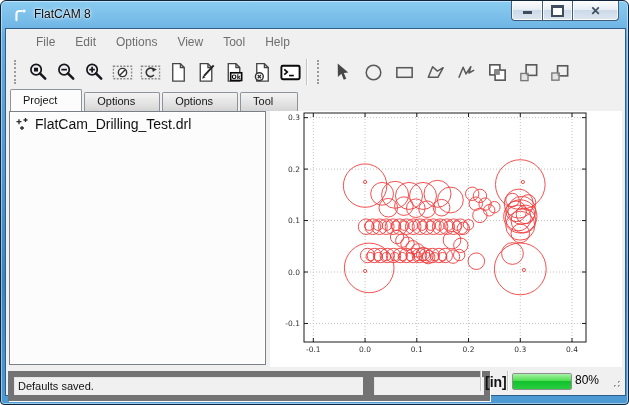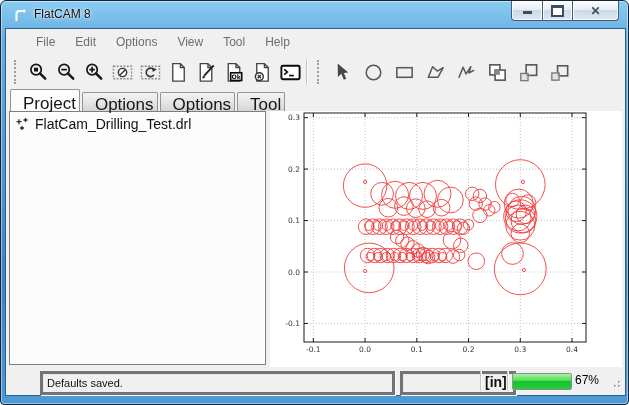--- a/index.html
+++ b/index.html
@@ -27,33 +27,33 @@
     background:#f0f0f0;border:1px solid #2f5e8c;}
   .menubar{position:absolute;left:0;top:0;right:0;height:25px;display:flex;align-items:center;padding-left:20px;}
   .menu-item{font-size:12px;color:#6e6e6e;padding:4px 10px;cursor:default;}
   .toolbar{position:absolute;left:0;top:25px;right:0;height:36px;display:flex;align-items:center;}
   .tb-handle{width:3px;height:24px;border-left:2px dotted #9b9b9b;margin:0 5px 0 8px;}
   .tb-sep{width:1px;height:26px;background:#c3c3c3;box-shadow:1px 0 0 #fcfcfc;margin:0 2px;}
   .tool-btn{width:28px;height:28px;display:flex;align-items:center;justify-content:center;}
   .tool-btn svg{width:23px;height:23px;}
   .group2 .tool-btn{width:31px;}
   .tabbar{position:absolute;left:4px;top:63px;height:19px;display:flex;align-items:flex-end;z-index:3;}
-  .tab{font-size:17px;color:#151515;border:1px solid #8f939c;border-bottom:none;
-    border-radius:2px 2px 0 0;padding:2px 3px 3px 12px;margin-right:2px;
+  .tab{font-size:11px;color:#151515;border:1px solid #8f939c;border-bottom:none;
+    border-radius:2px 2px 0 0;padding:2px 24px 3px 12px;margin-right:2px;
     background:linear-gradient(180deg,#f4f4f4,#dfdfdf 70%,#d4d4d4);height:13px;}
   .tab.active{background:#fcfcfc;padding-top:4px;height:14px;position:relative;z-index:4;}
   .tree-panel{position:absolute;left:3px;top:82px;width:255px;height:252px;
     background:#fcfcfc;border:1px solid #7b7f88;box-shadow:inset 0 0 0 1px #ffffff;z-index:2;}
   .tree-item{display:flex;align-items:center;padding:4px 2px 0 5px;}
   .tree-item svg{width:14px;height:14px;margin-right:6px;flex:none;}
   .tree-label{font-size:14px;color:#111;}
   .plot-canvas{position:absolute;left:264px;top:82px;width:352px;height:256px;background:#ffffff;}
   .statusbar{position:absolute;left:0;right:0;top:340px;height:24px;display:flex;align-items:center;}
-  .status-panel{border:3px solid #737373;box-shadow:inset 1px 1px 0 rgba(0,0,0,.04),1px 1px 0 #fbfbfb;
-    height:18px;display:flex;align-items:center;font-size:11px;color:#111;padding:0 4px;margin-left:32px;}
+  .status-panel{border:6px solid #737373;box-shadow:inset 1px 1px 0 rgba(0,0,0,.04),1px 1px 0 #fbfbfb;
+    height:18px;display:flex;align-items:center;font-size:11px;color:#111;padding:0 4px;}
   #status-msg{position:absolute;left:2px;top:2px;width:341px;}
   #status-aux{position:absolute;left:362px;top:2px;width:102px;}
   .sb-sep{position:absolute;top:2px;width:1px;height:20px;background:#c5c5c5;box-shadow:1px 0 0 #fbfbfb;}
   #sep1{left:474px;} #sep2{left:501px;}
   .units{position:absolute;left:479px;top:5px;font-size:14px;font-weight:bold;color:#111;}
   .progress{position:absolute;left:506px;top:4px;width:58px;height:15px;border:1px solid #8e8e8e;
     border-radius:2px;background:#f6f6f6;overflow:hidden;}
   .progress-fill{height:100%;
     background:linear-gradient(180deg,#a7f2a7 0%,#4ede4e 45%,#12c22f 50%,#27cd3d 100%);}
   .progress-label{position:absolute;left:569px;top:4px;font-size:12px;color:#000;}
@@ -388,21 +388,21 @@
     </div>
     <div class="statusbar">
       <div class="status-panel" id="status-msg">Defaults saved.</div>
       <div class="status-panel" id="status-aux"></div>
       <div class="sb-sep" id="sep1"></div>
       <div class="units">[in]</div>
       <div class="sb-sep" id="sep2"></div>
       <div class="progress">
         <div class="progress-fill" style="width: 100%;"></div>
       </div>
-      <div class="progress-label">67%</div>
+      <div class="progress-label">80%</div>
       <svg class="resize-grip" viewBox="0 0 13 13">
         <g fill="#9a9a9a">
             <rect x="9" y="9" width="2" height="2"></rect>
             <rect x="9" y="5" width="2" height="2"></rect>
             <rect x="5" y="9" width="2" height="2"></rect>
           </g>
         <g fill="#ffffff">
             <rect x="10" y="10" width="1" height="1"></rect>
             <rect x="10" y="6" width="1" height="1"></rect>
             <rect x="6" y="10" width="1" height="1"></rect>

